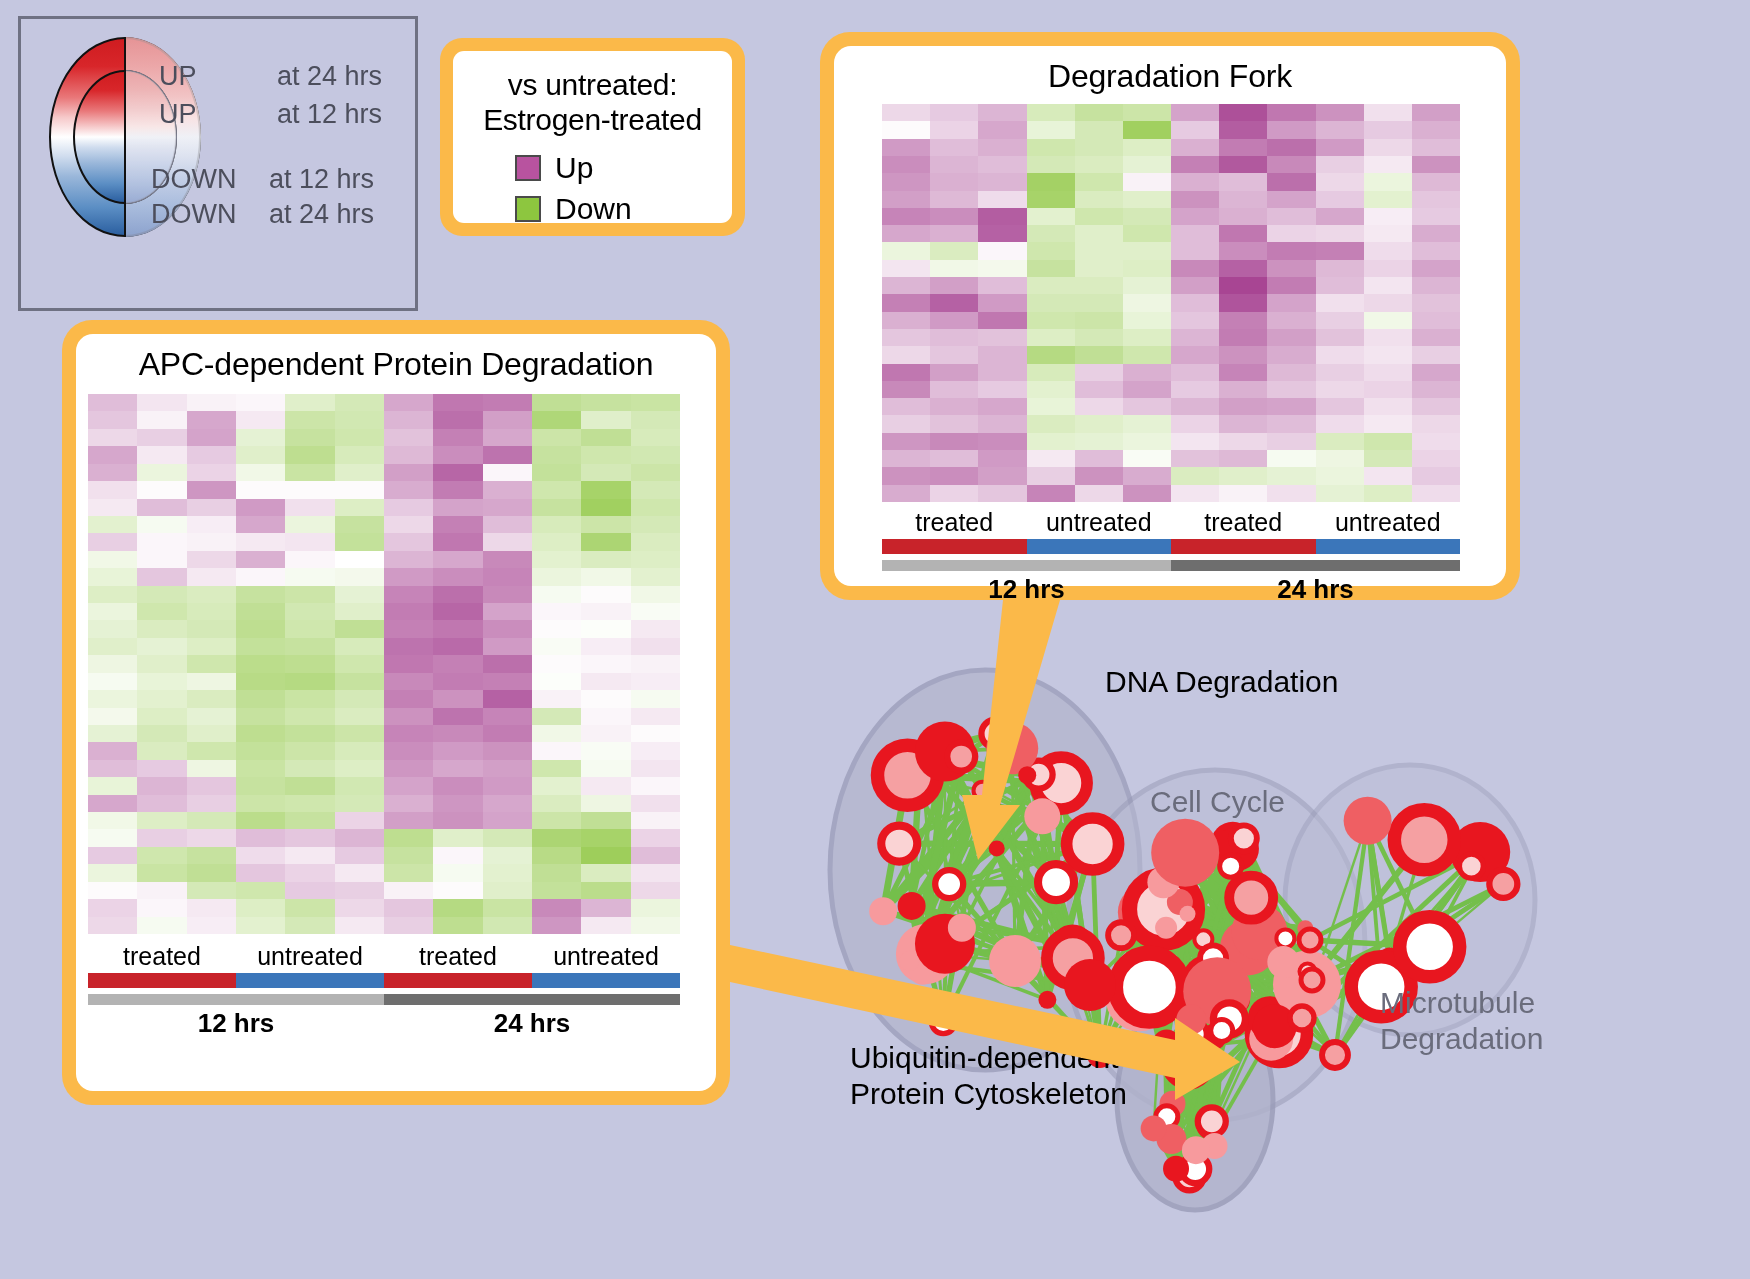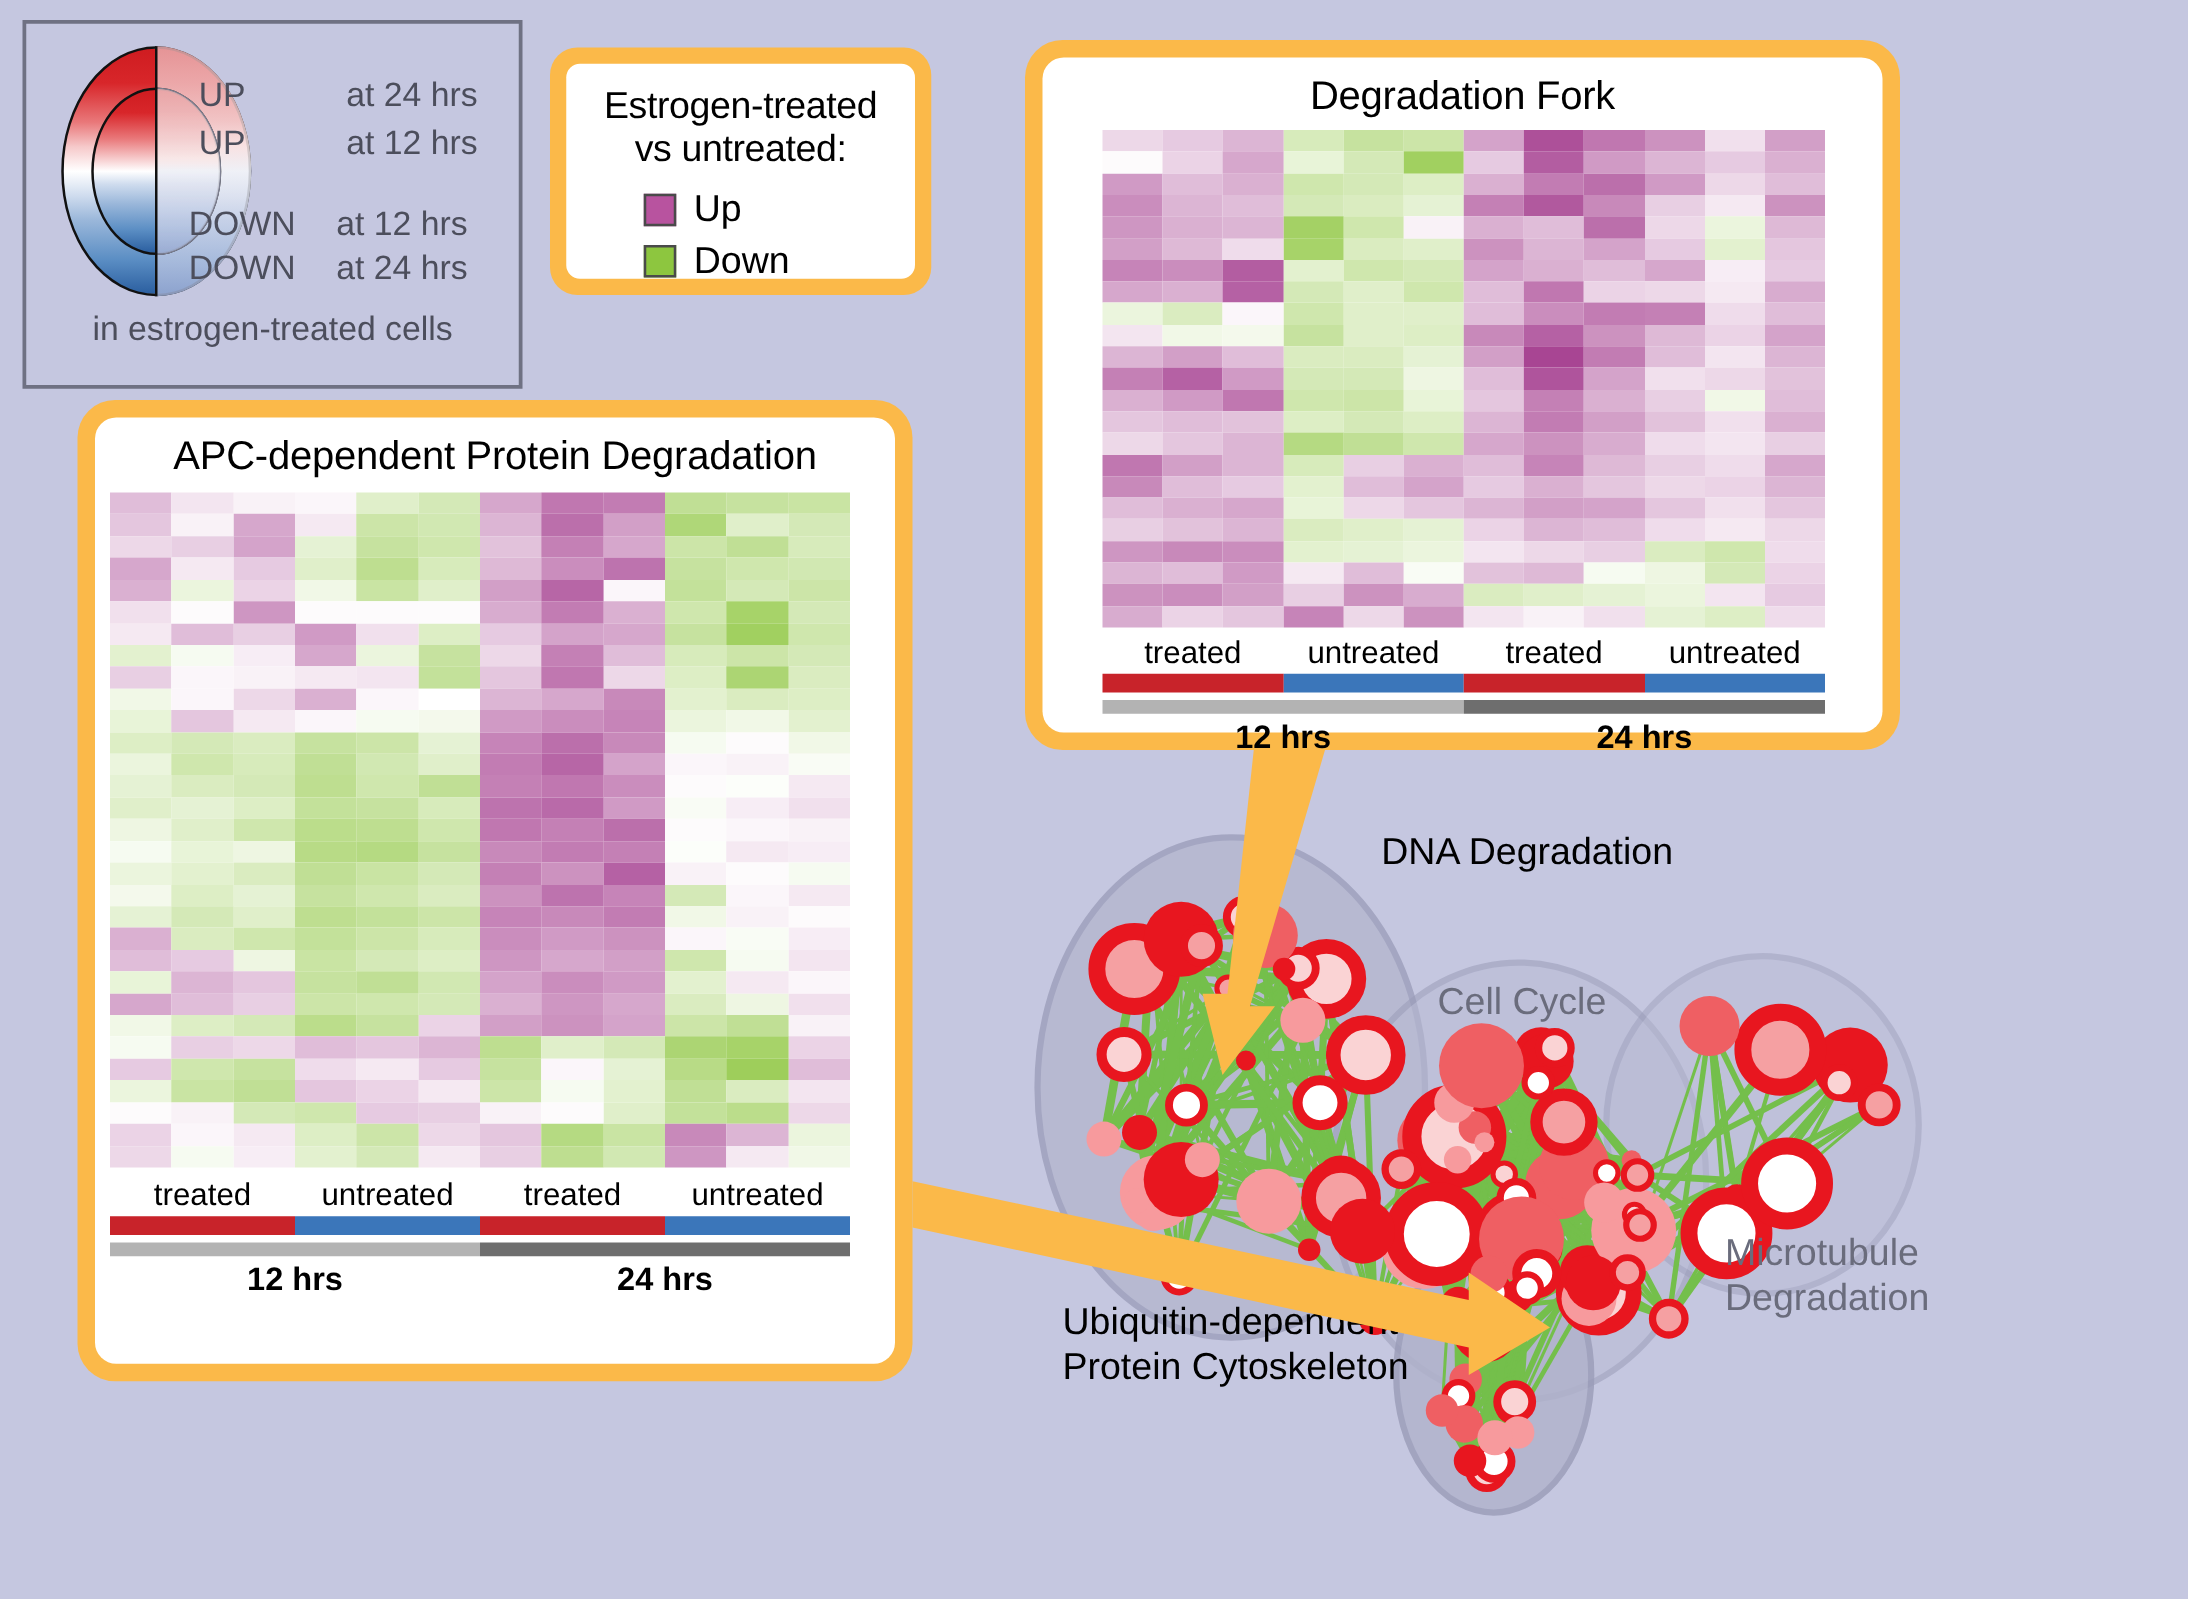--- a/index.html
+++ b/index.html
@@ -210,29 +210,28 @@
   <div class="cm-row" id="cm-up12">
     <span class="cm-tag">UP</span><span>at 12 hrs</span>
   </div>
   <div class="cm-row" id="cm-dn12">
     <span class="cm-tag">DOWN</span><span>at 12 hrs</span>
   </div>
   <div class="cm-row" id="cm-dn24">
     <span class="cm-tag">DOWN</span><span>at 24 hrs</span>
   </div>
   <div id="colormap-footer">
-    <div>in estrogen-treated cells</div>
   </div>
 </div>
 
 <div id="updown-key">
   <div id="updown-key-inner">
     <div id="updown-title">
+      <div>vs untreated:</div>
       <div>Estrogen-treated</div>
-      <div>vs untreated:</div>
     </div>
     <div class="key-rows">
       <div class="key-row">
         <span class="key-swatch" id="swatch-up" style="background: rgb(184, 83, 159);"></span>
         <span class="key-label">Up</span>
       </div>
       <div class="key-row">
         <span class="key-swatch" id="swatch-down" style="background: rgb(141, 198, 63);"></span>
         <span class="key-label">Down</span>
       </div>

